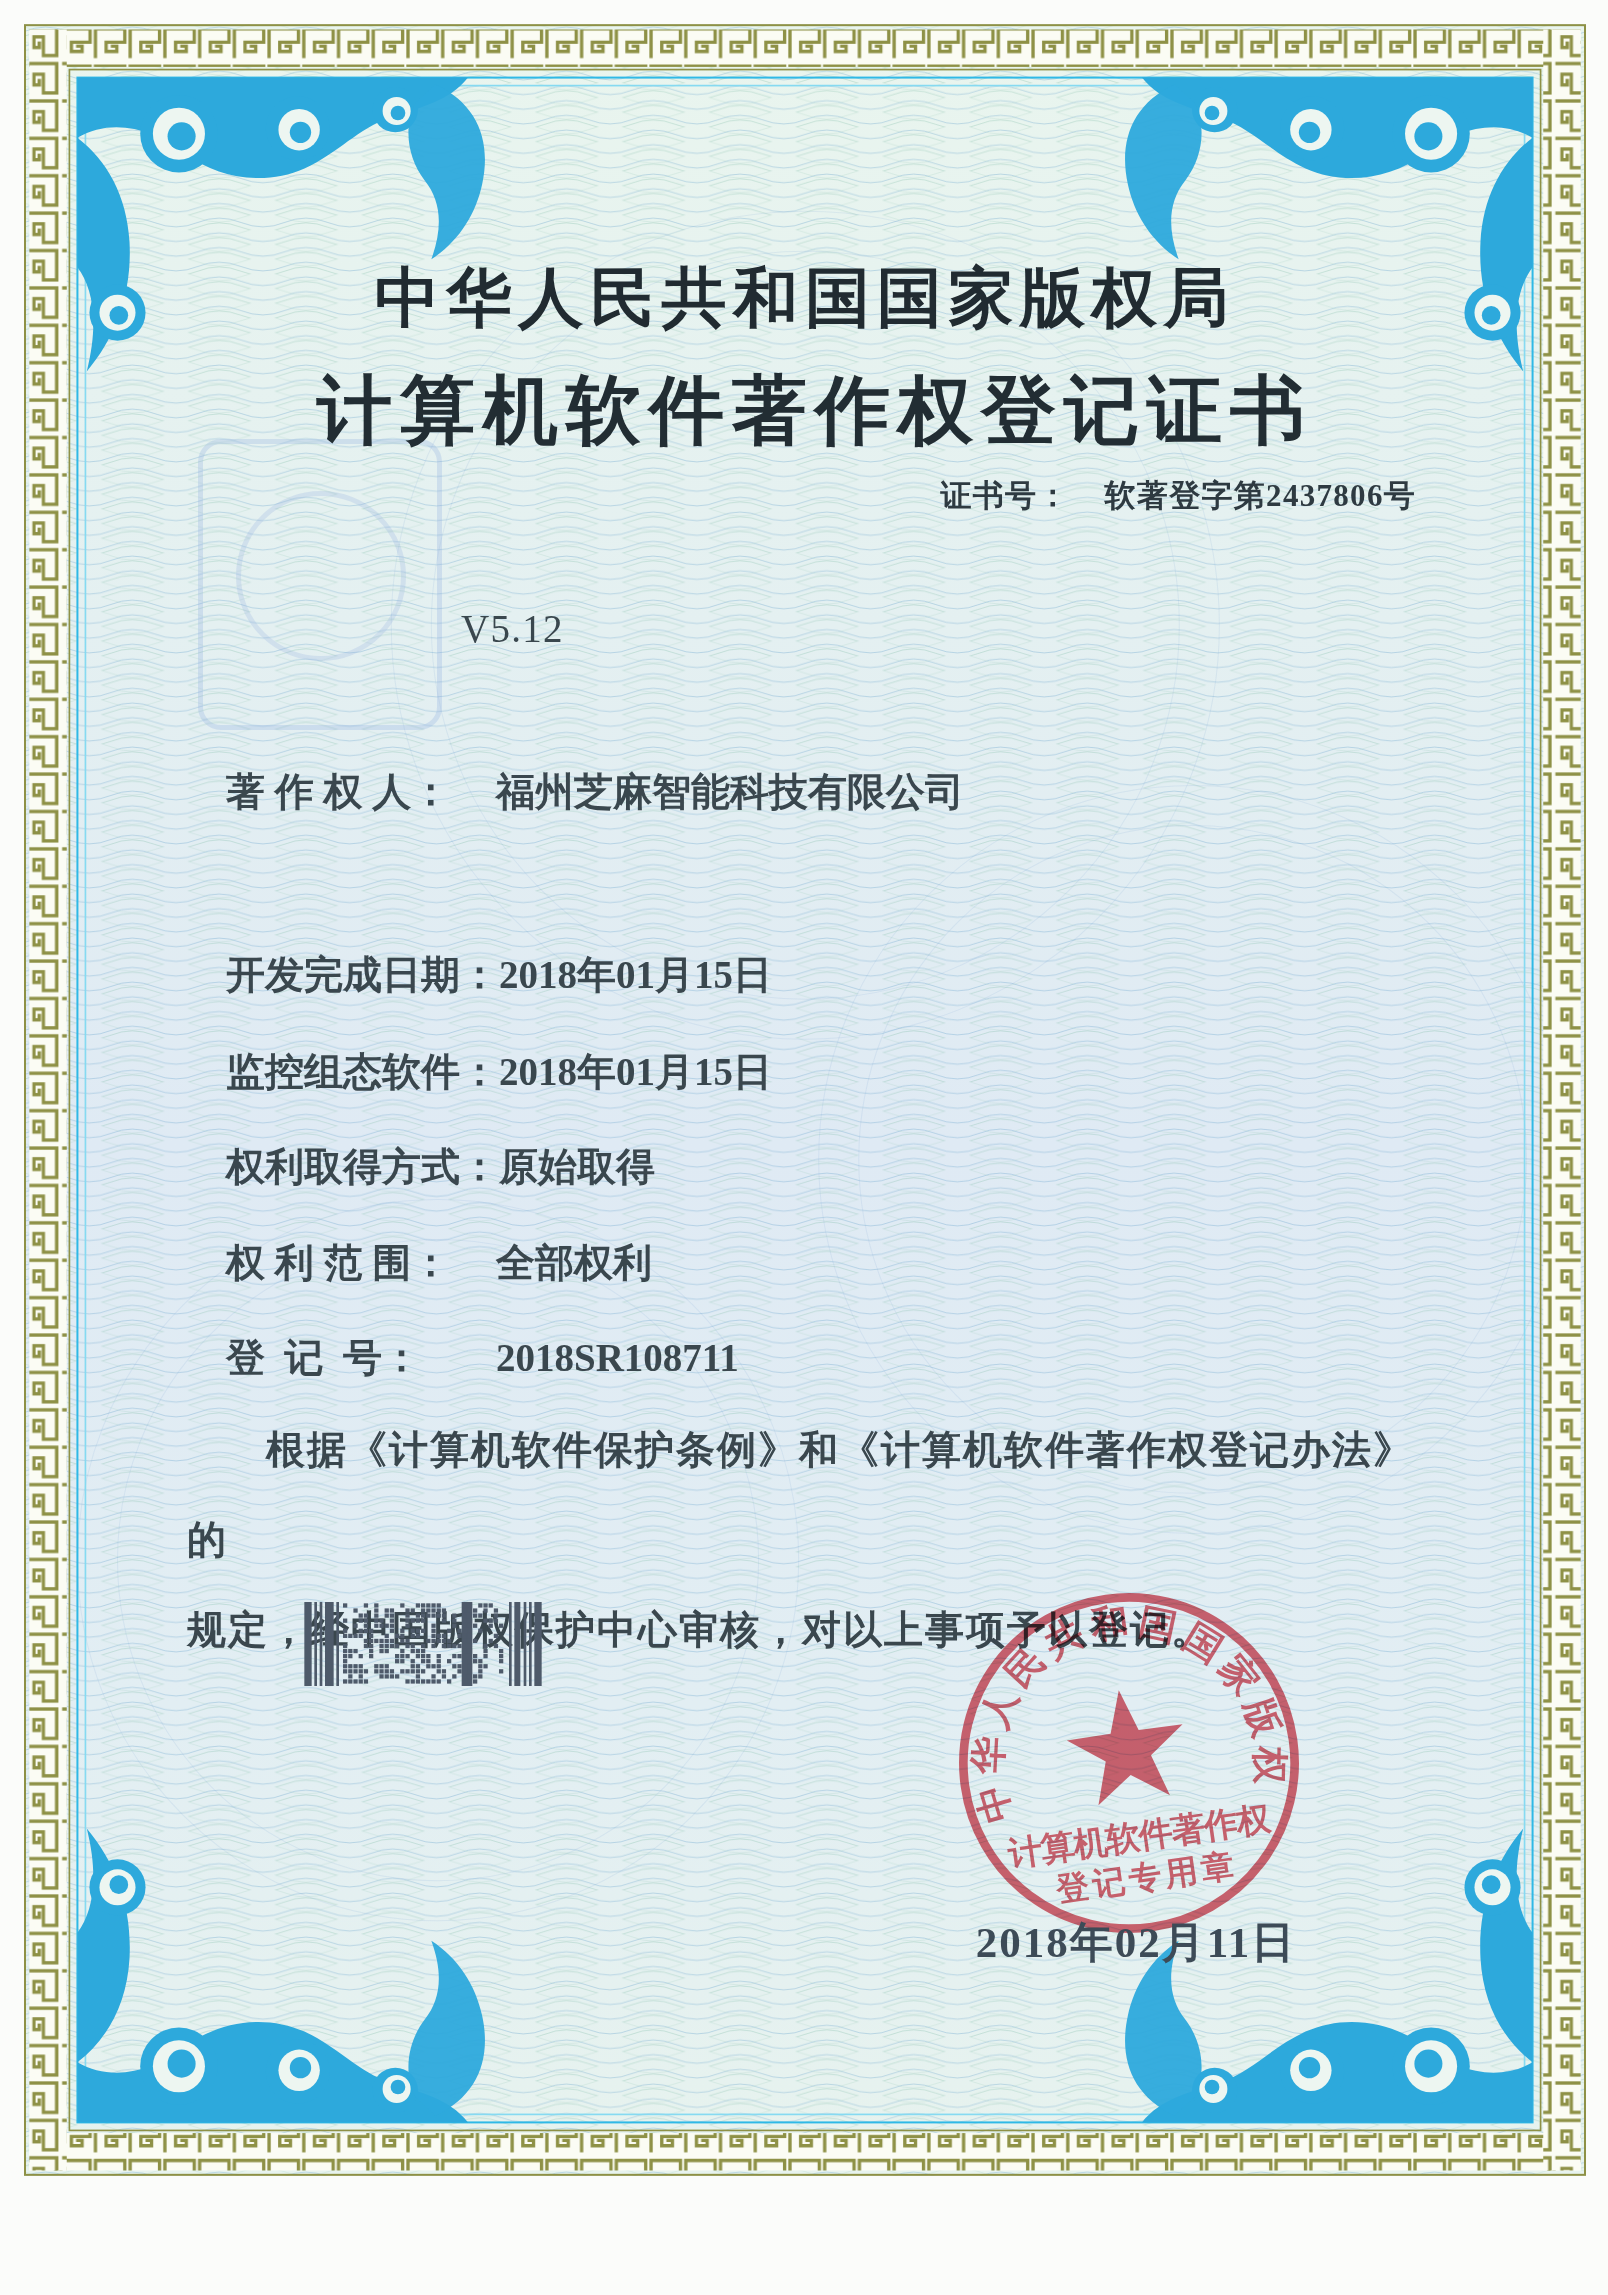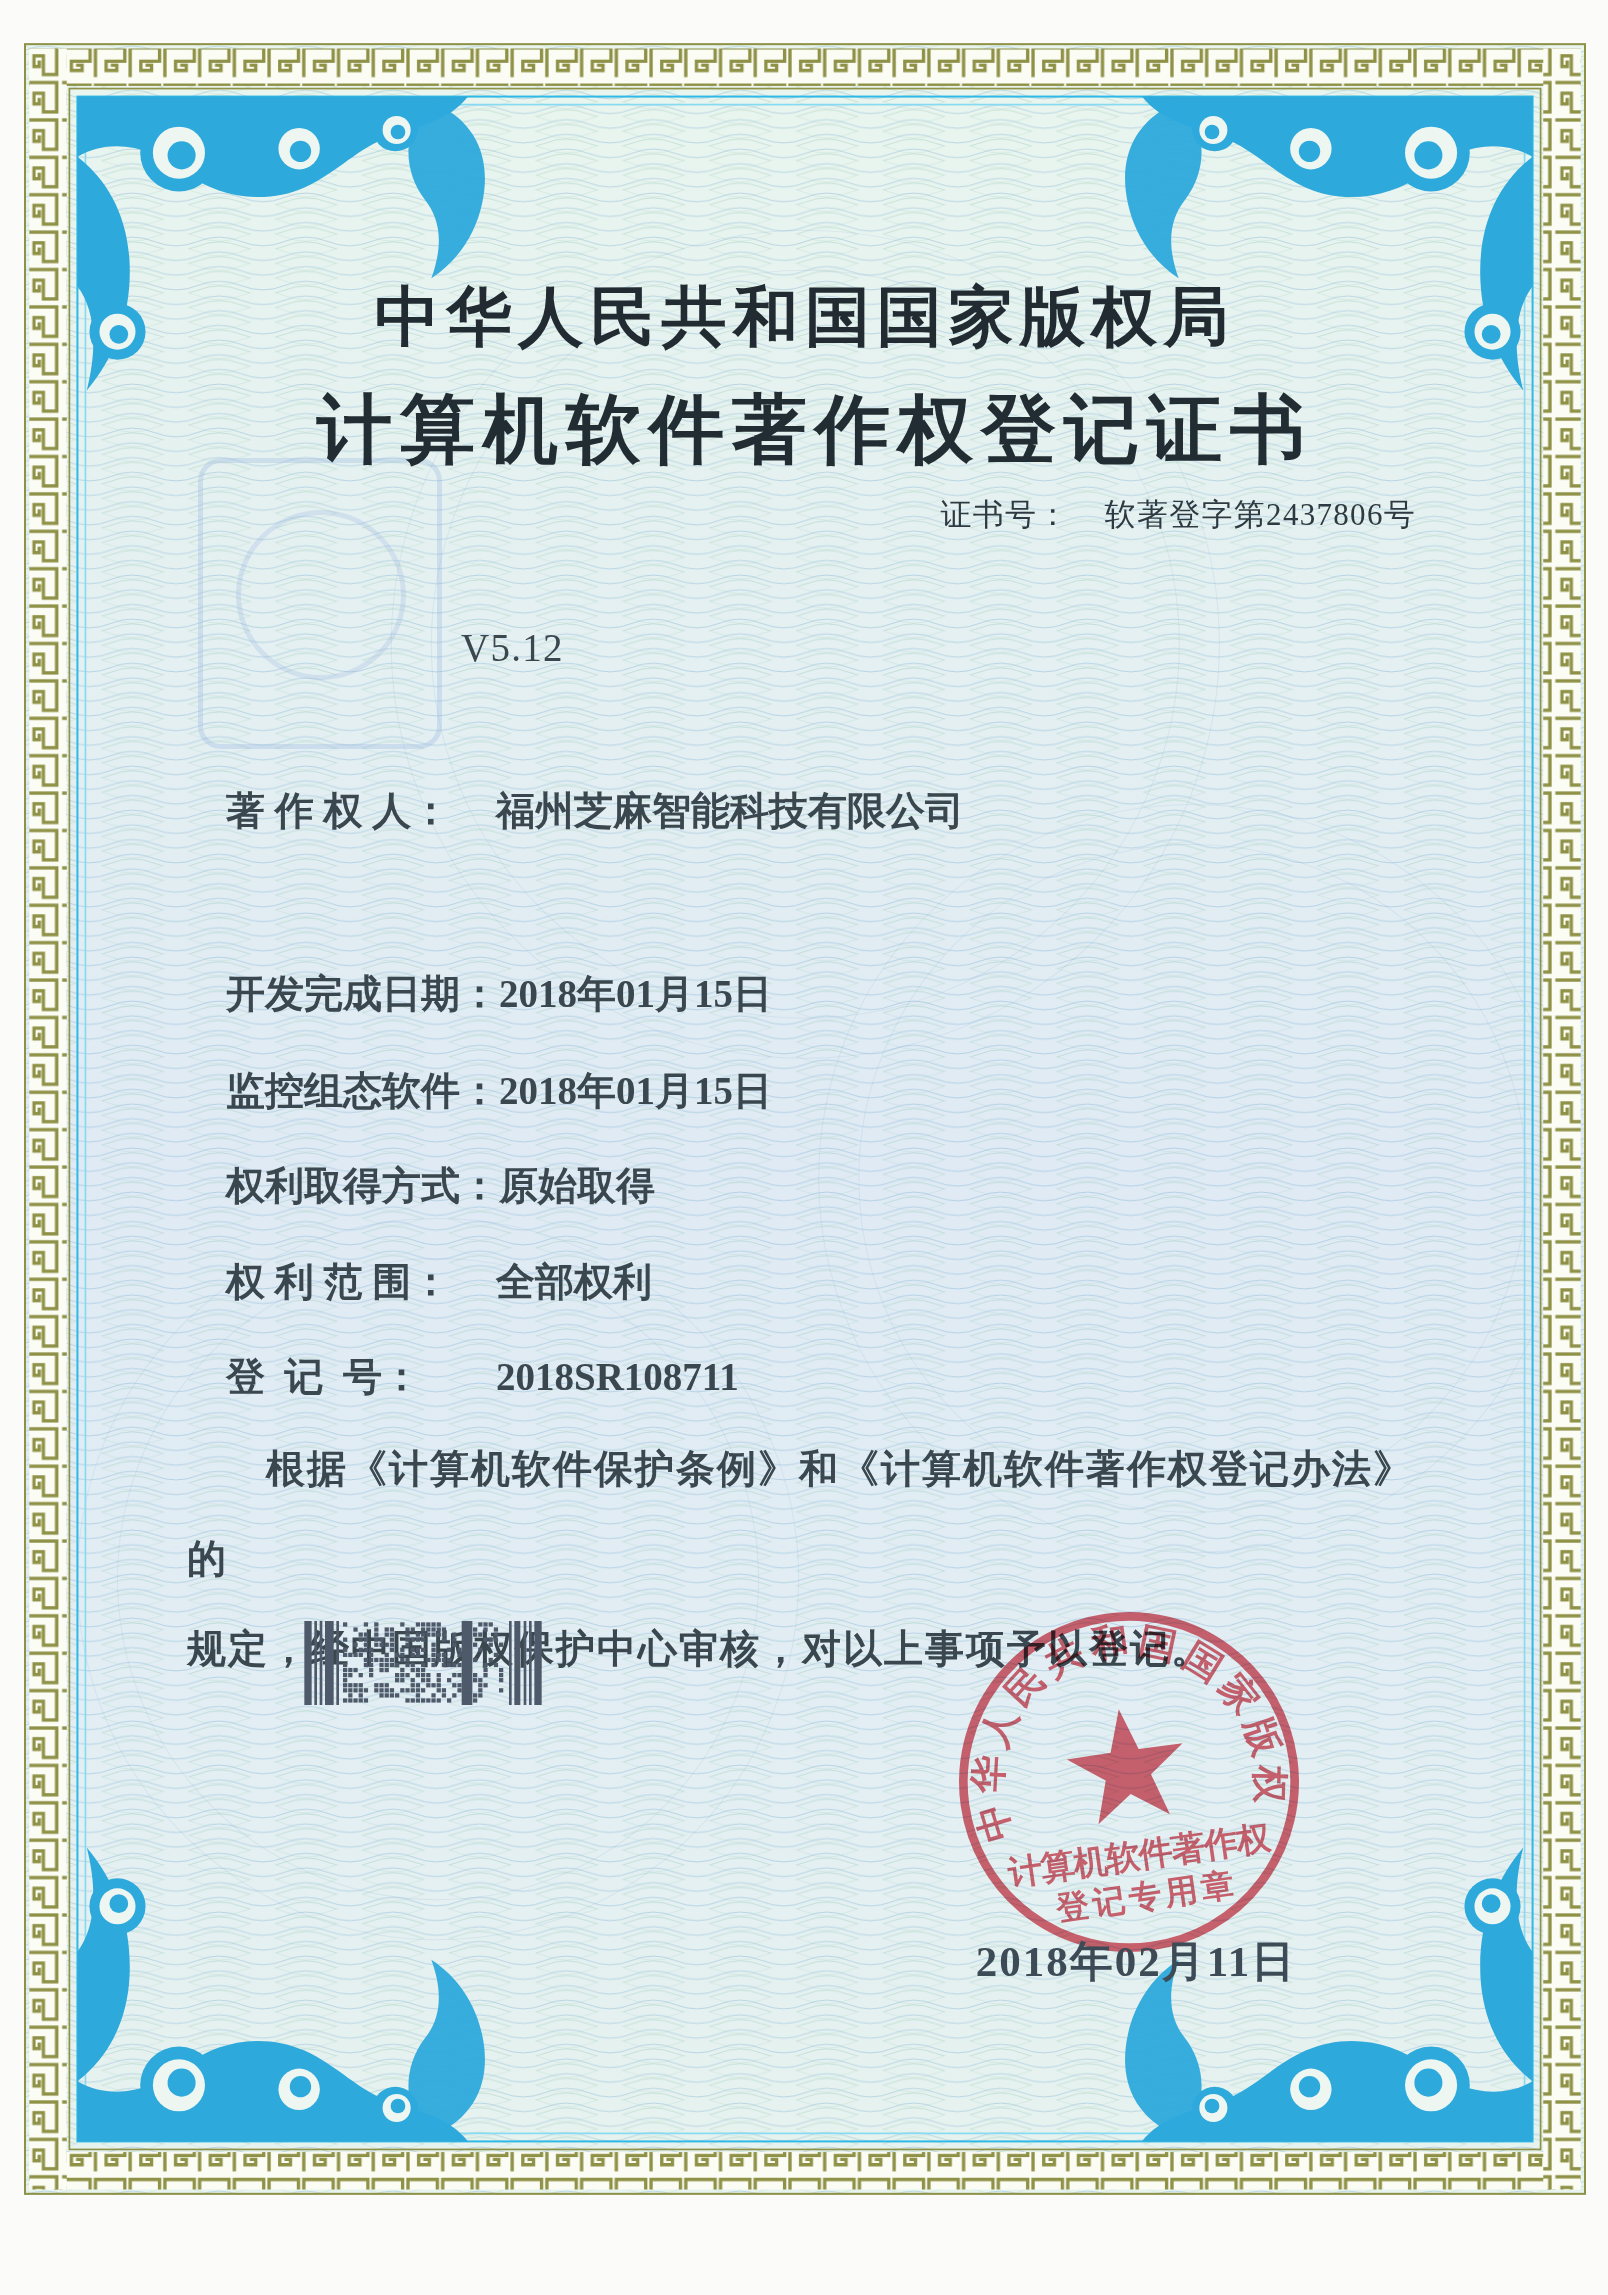--- a/index.html
+++ b/index.html
@@ -4,21 +4,20 @@
 <style>
   html,body{margin:0;padding:0;}
   body{
     width:1609px;height:2295px;position:relative;background:#fbfcfa;
     font-family:"Liberation Serif","DejaVu Serif",serif;
   }
   .paper{
     position:absolute;left:24px;top:24px;width:1562px;height:2152px;
     background:linear-gradient(180deg,#e9f5ee 0%,#e4f0f1 28%,#dfeaf4 52%,#e2eef3 78%,#e7f3ee 100%);
     overflow:hidden;
-    margin-top:19px;
   }
   svg.layer{position:absolute;left:0;top:0;width:100%;height:100%;}
   
   .watermark{
     position:absolute;left:174px;top:415px;width:234px;height:281px;
     border:5.3px solid rgba(150,178,224,0.30);border-radius:23px;
   }
   .watermark .wm-circle{
     position:absolute;left:33px;top:47px;width:160px;height:160px;border-radius:50%;
     border:5.3px solid rgba(150,178,224,0.26);
@@ -27,21 +26,21 @@
   .authority{
     position:absolute;left:0;top:230px;width:1562px;text-align:center;
     font-size:65px;font-weight:700;letter-spacing:6.7px;color:#212b31;
   }
   .cert-title{
     position:absolute;left:0;top:337px;width:1582px;text-align:center;
     font-size:75px;font-weight:800;letter-spacing:8px;color:#222d33;
   }
   .cert-no{
     position:absolute;top:451px;right:170px;
-    font-size:31px;font-weight:400;color:#2e3a41;letter-spacing:1.3px;
+    font-size:31px;font-weight:700;color:#2e3a41;letter-spacing:1.3px;
   }
   .cert-no .cn-val{margin-left:35px;}
   
   .field{position:absolute;font-size:39px;font-weight:700;color:#3a474e;white-space:pre;}
   .field .f-label{display:inline-block;min-width:270px;}
   .f-value{color:#3a474e;}
   .value2{
     position:absolute;left:437px;top:582px;font-size:39px;font-weight:400;color:#3a474e;letter-spacing:1.3px;
   }
   .row0{left:163px;top:528px;}

